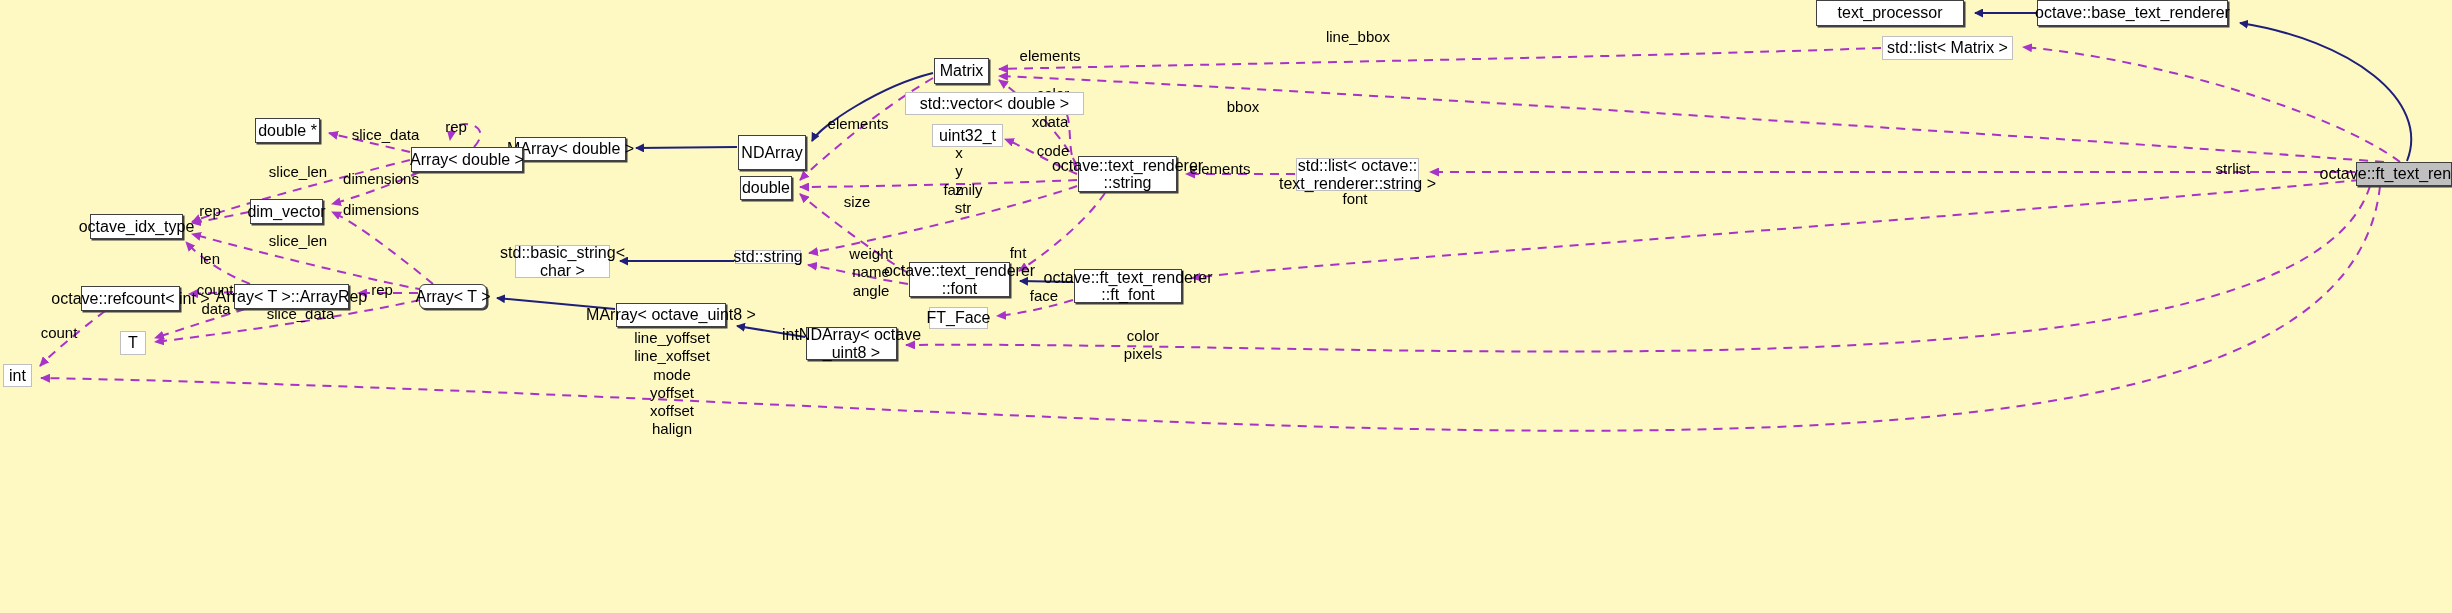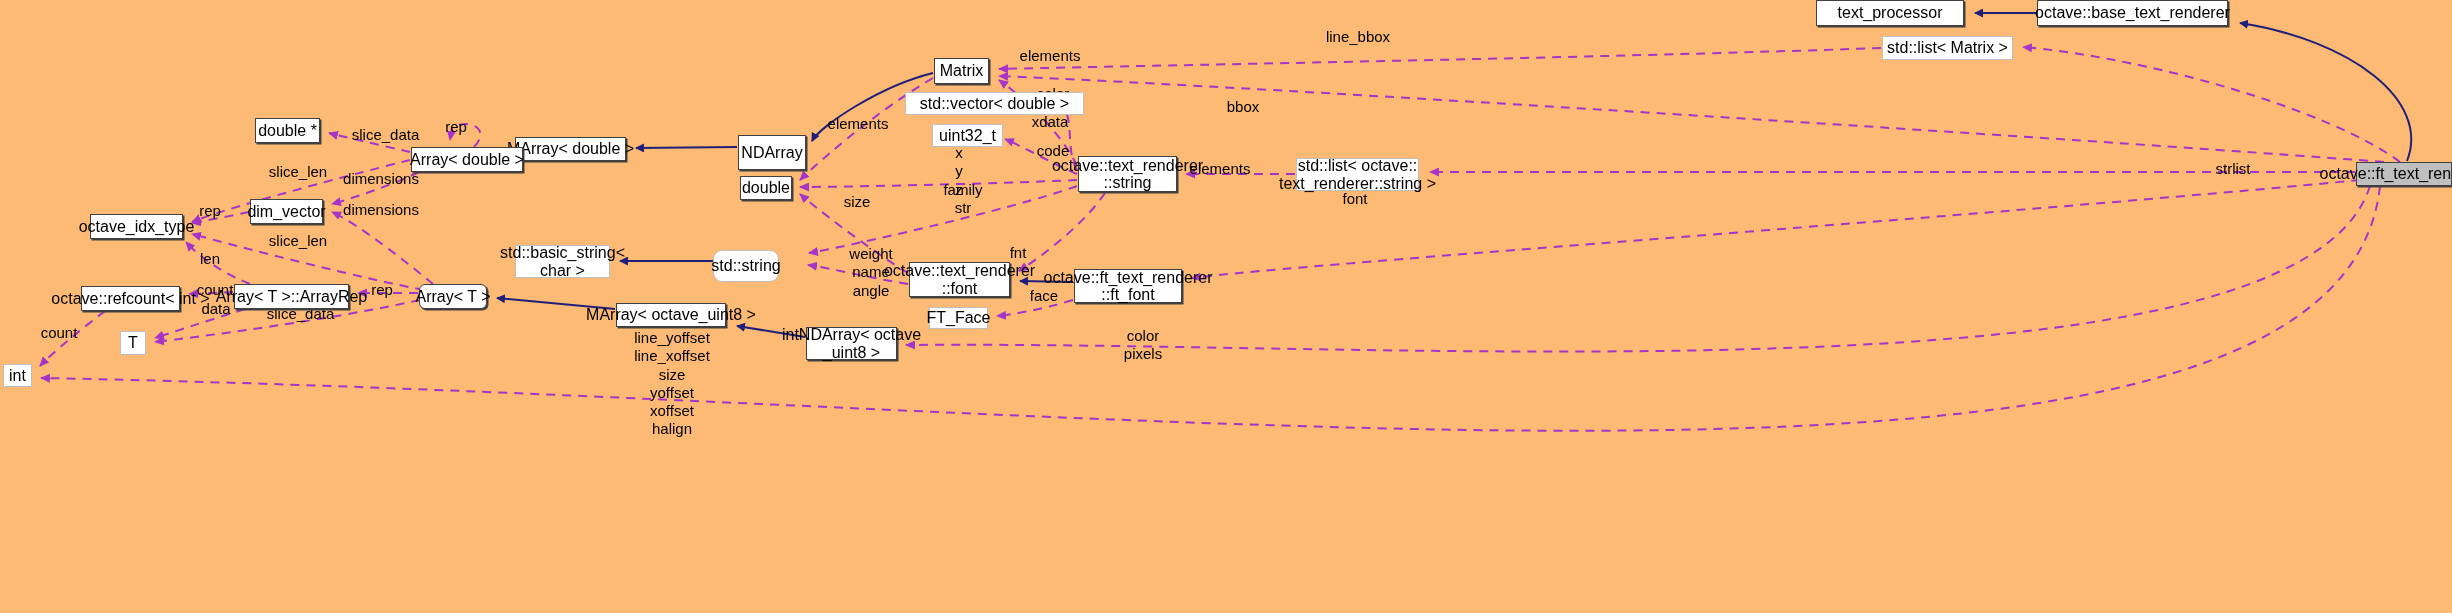--- a/index.html
+++ b/index.html
@@ -4,21 +4,21 @@
 <style>
   html, body {
     margin: 0;
     padding: 0;
     background: #ffffff;
   }
   #diagram-root {
     position: relative;
     width: 2452px;
     height: 613px;
-    background: #fdba74;
+    background: #fef9c3;
     font-family: "Liberation Sans", sans-serif;
     overflow: hidden;
   }
   svg#edges {
     position: absolute;
     left: 0;
     top: 0;
     width: 2452px;
     height: 613px;
   }
@@ -134,21 +134,21 @@
       <div class="node solid" style="left: 1078px; top: 156px; width: 99px; height: 36px;">octave::text_renderer
 ::string</div>
       <div class="node light" style="left: 1296px; top: 158px; width: 123px; height: 33px;">std::list&lt; octave::
 text_renderer::string &gt;</div>
       <div class="node current" style="left: 2356px; top: 162px; width: 96px; height: 24px;">octave::ft_text_renderer</div>
       <div class="node solid" style="left: 740px; top: 176px; width: 52px; height: 24px;">double</div>
       <div class="node solid" style="left: 250px; top: 199px; width: 73px; height: 25px;">dim_vector</div>
       <div class="node solid" style="left: 90px; top: 214px; width: 93px; height: 25px;">octave_idx_type</div>
       <div class="node light" style="left: 515px; top: 245px; width: 95px; height: 33px;">std::basic_string&lt;
 char &gt;</div>
-      <div class="node light" style="left: 713px; top: 250px; width: 66px; height: 32px; border-radius: 9px;">std::string</div>
+      <div class="node light" style="left: 735px; top: 250px; width: 66px; height: 14px;">std::string</div>
       <div class="node solid" style="left: 909px; top: 262px; width: 101px; height: 35px;">octave::text_renderer
 ::font</div>
       <div class="node solid" style="left: 1074px; top: 269px; width: 108px; height: 34px;">octave::ft_text_renderer
 ::ft_font</div>
       <div class="node solid" style="left: 81px; top: 286px; width: 99px; height: 25px;">octave::refcount&lt; int &gt;</div>
       <div class="node solid" style="left: 234px; top: 284px; width: 115px; height: 25px;">Array&lt; T &gt;::ArrayRep</div>
       <div class="node solid" style="left: 419px; top: 284px; width: 68px; height: 25px; border-radius: 6px;">Array&lt; T &gt;</div>
       <div class="node solid" style="left: 616px; top: 303px; width: 110px; height: 24px;">MArray&lt; octave_uint8 &gt;</div>
       <div class="node light" style="left: 929px; top: 307px; width: 59px; height: 22px;">FT_Face</div>
       <div class="node solid" style="left: 806px; top: 327px; width: 91px; height: 33px;">intNDArray&lt; octave
@@ -188,19 +188,19 @@
       <div class="edge-label" style="left: 189px; top: 281px; width: 52px;">count</div>
       <div class="edge-label" style="left: 364px; top: 281px; width: 36px;">rep</div>
       <div class="edge-label" style="left: 190px; top: 300px; width: 52px;">data</div>
       <div class="edge-label" style="left: 1019px; top: 287px; width: 50px;">face</div>
       <div class="edge-label" style="left: 258px; top: 305px; width: 85px;">slice_data</div>
       <div class="edge-label" style="left: 1113px; top: 327px; width: 60px;">color
 pixels</div>
       <div class="edge-label" style="left: 33px; top: 324px; width: 52px;">count</div>
       <div class="edge-label" style="left: 627px; top: 329px; width: 90px;">line_yoffset
 line_xoffset
-size
+mode
 yoffset
 xoffset
 halign</div>
     </div>
 
 </div>
 
 </body></html>

